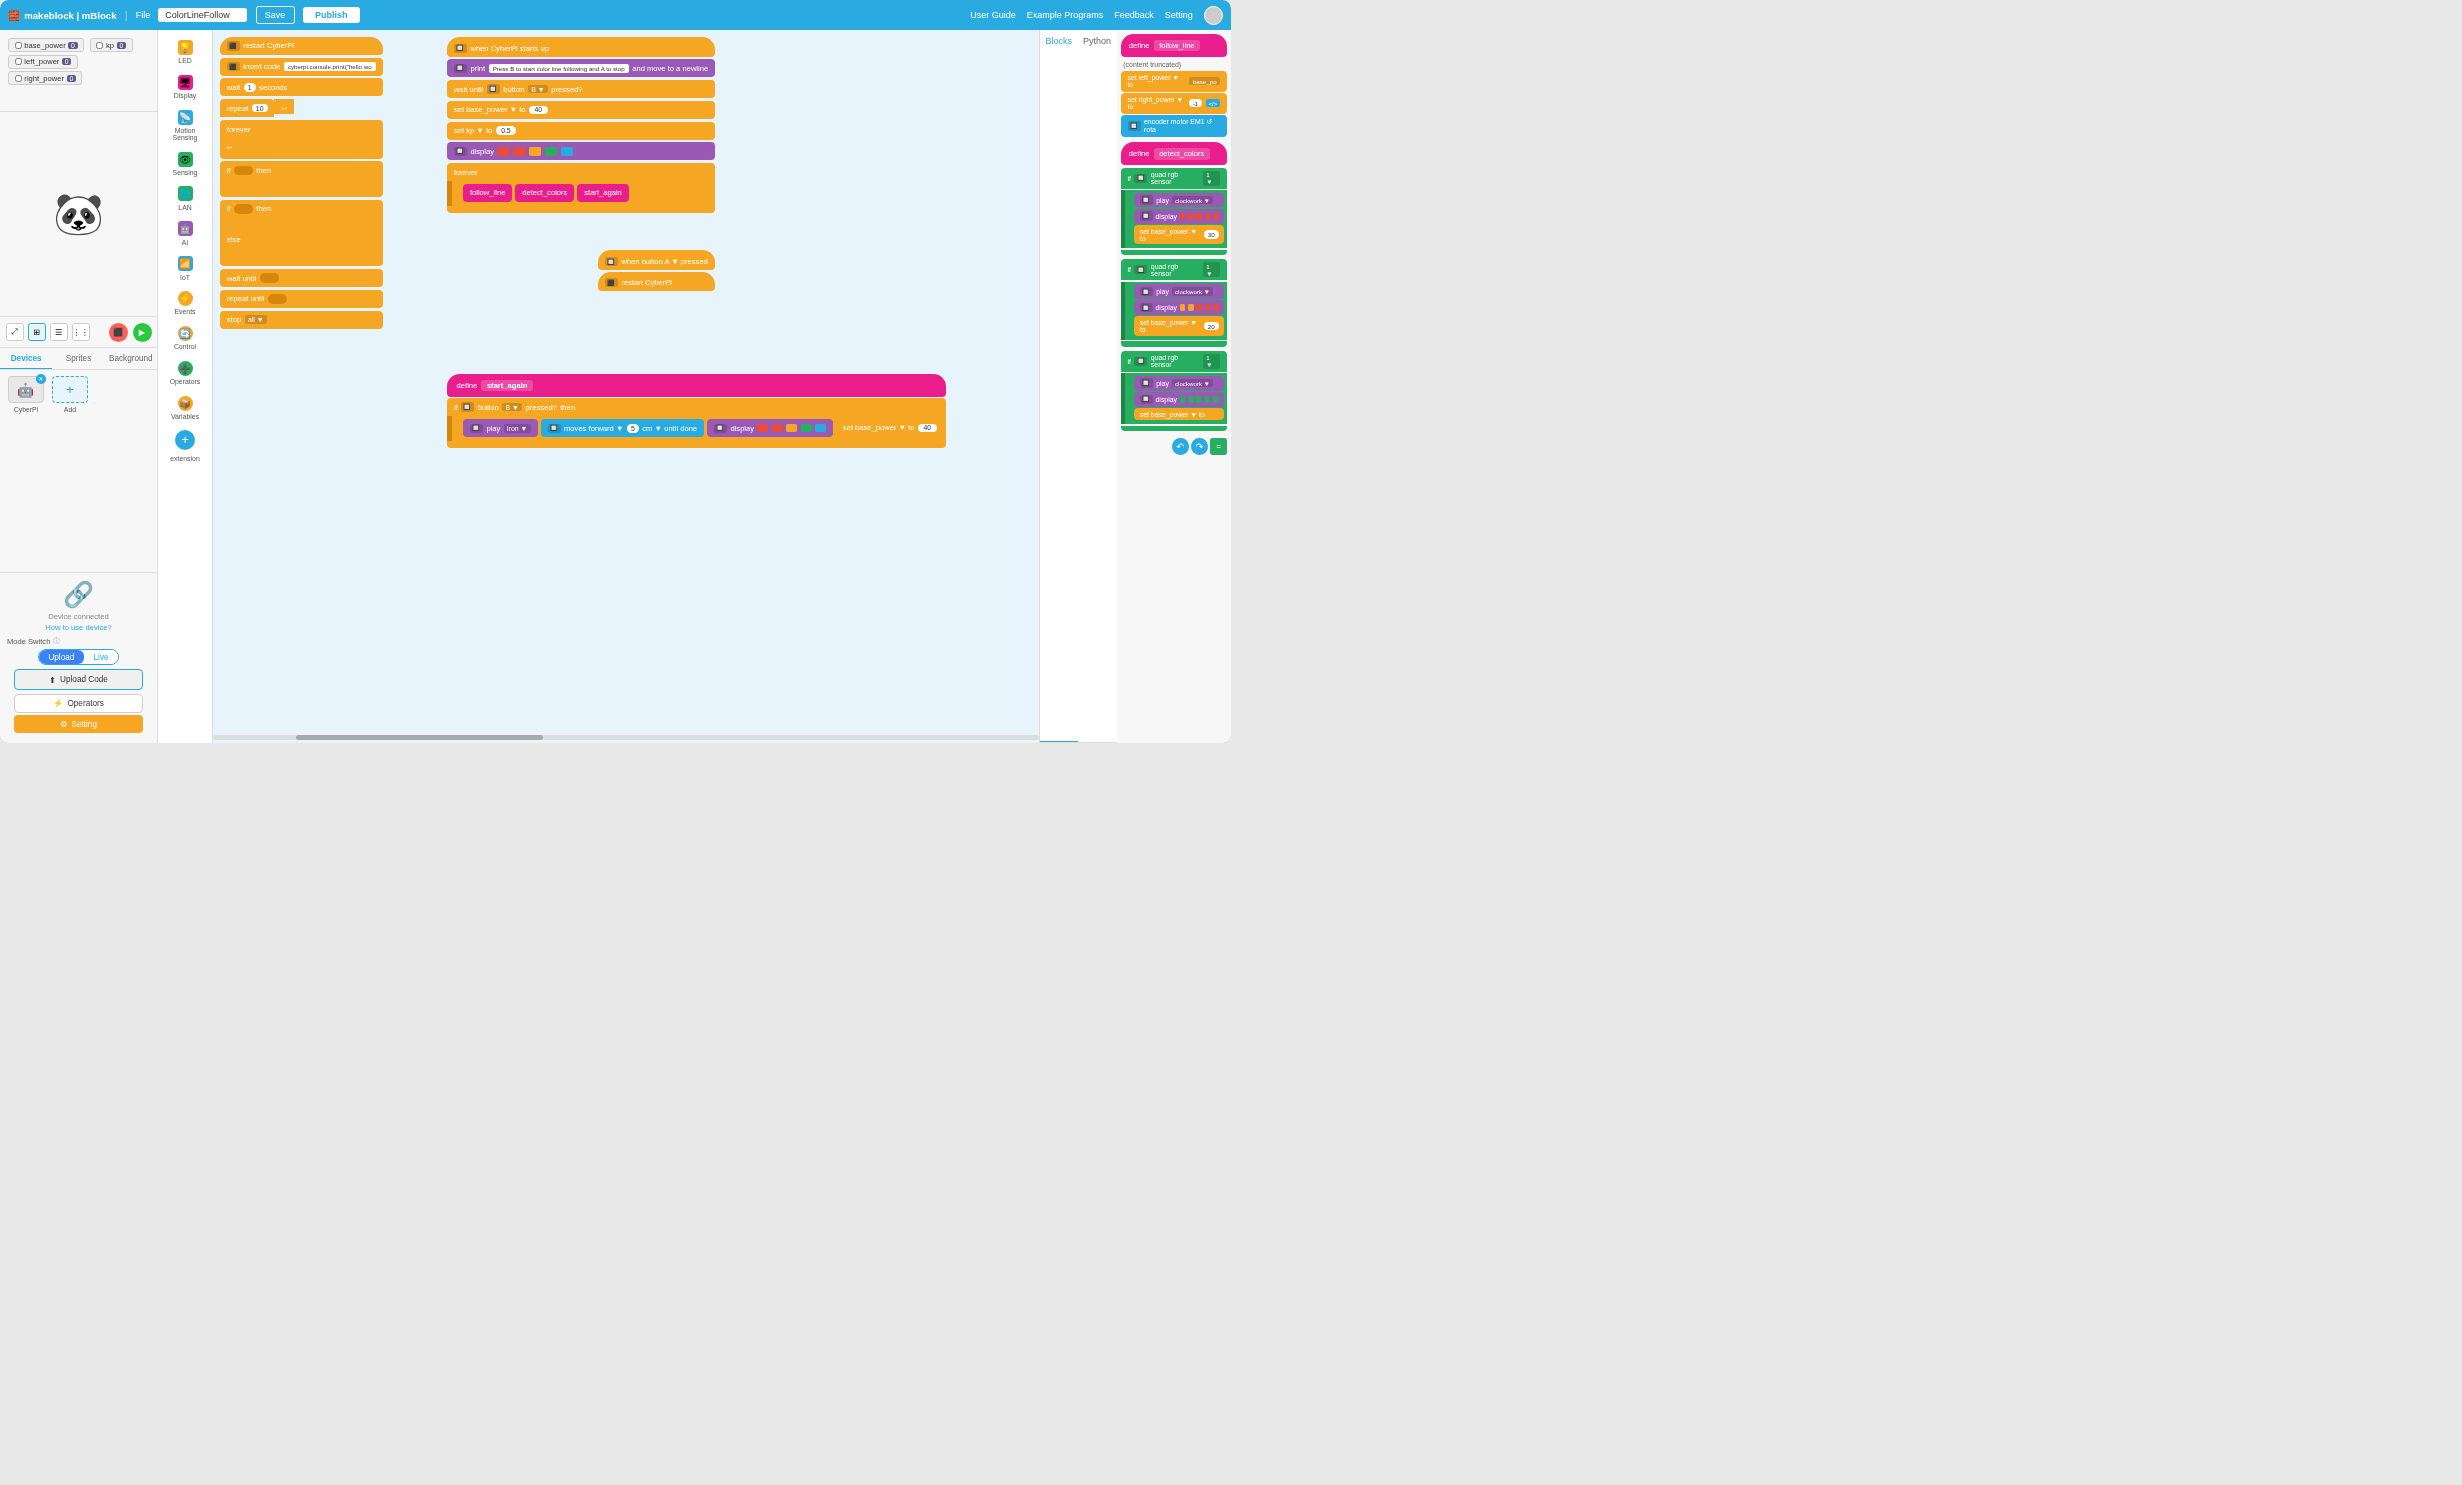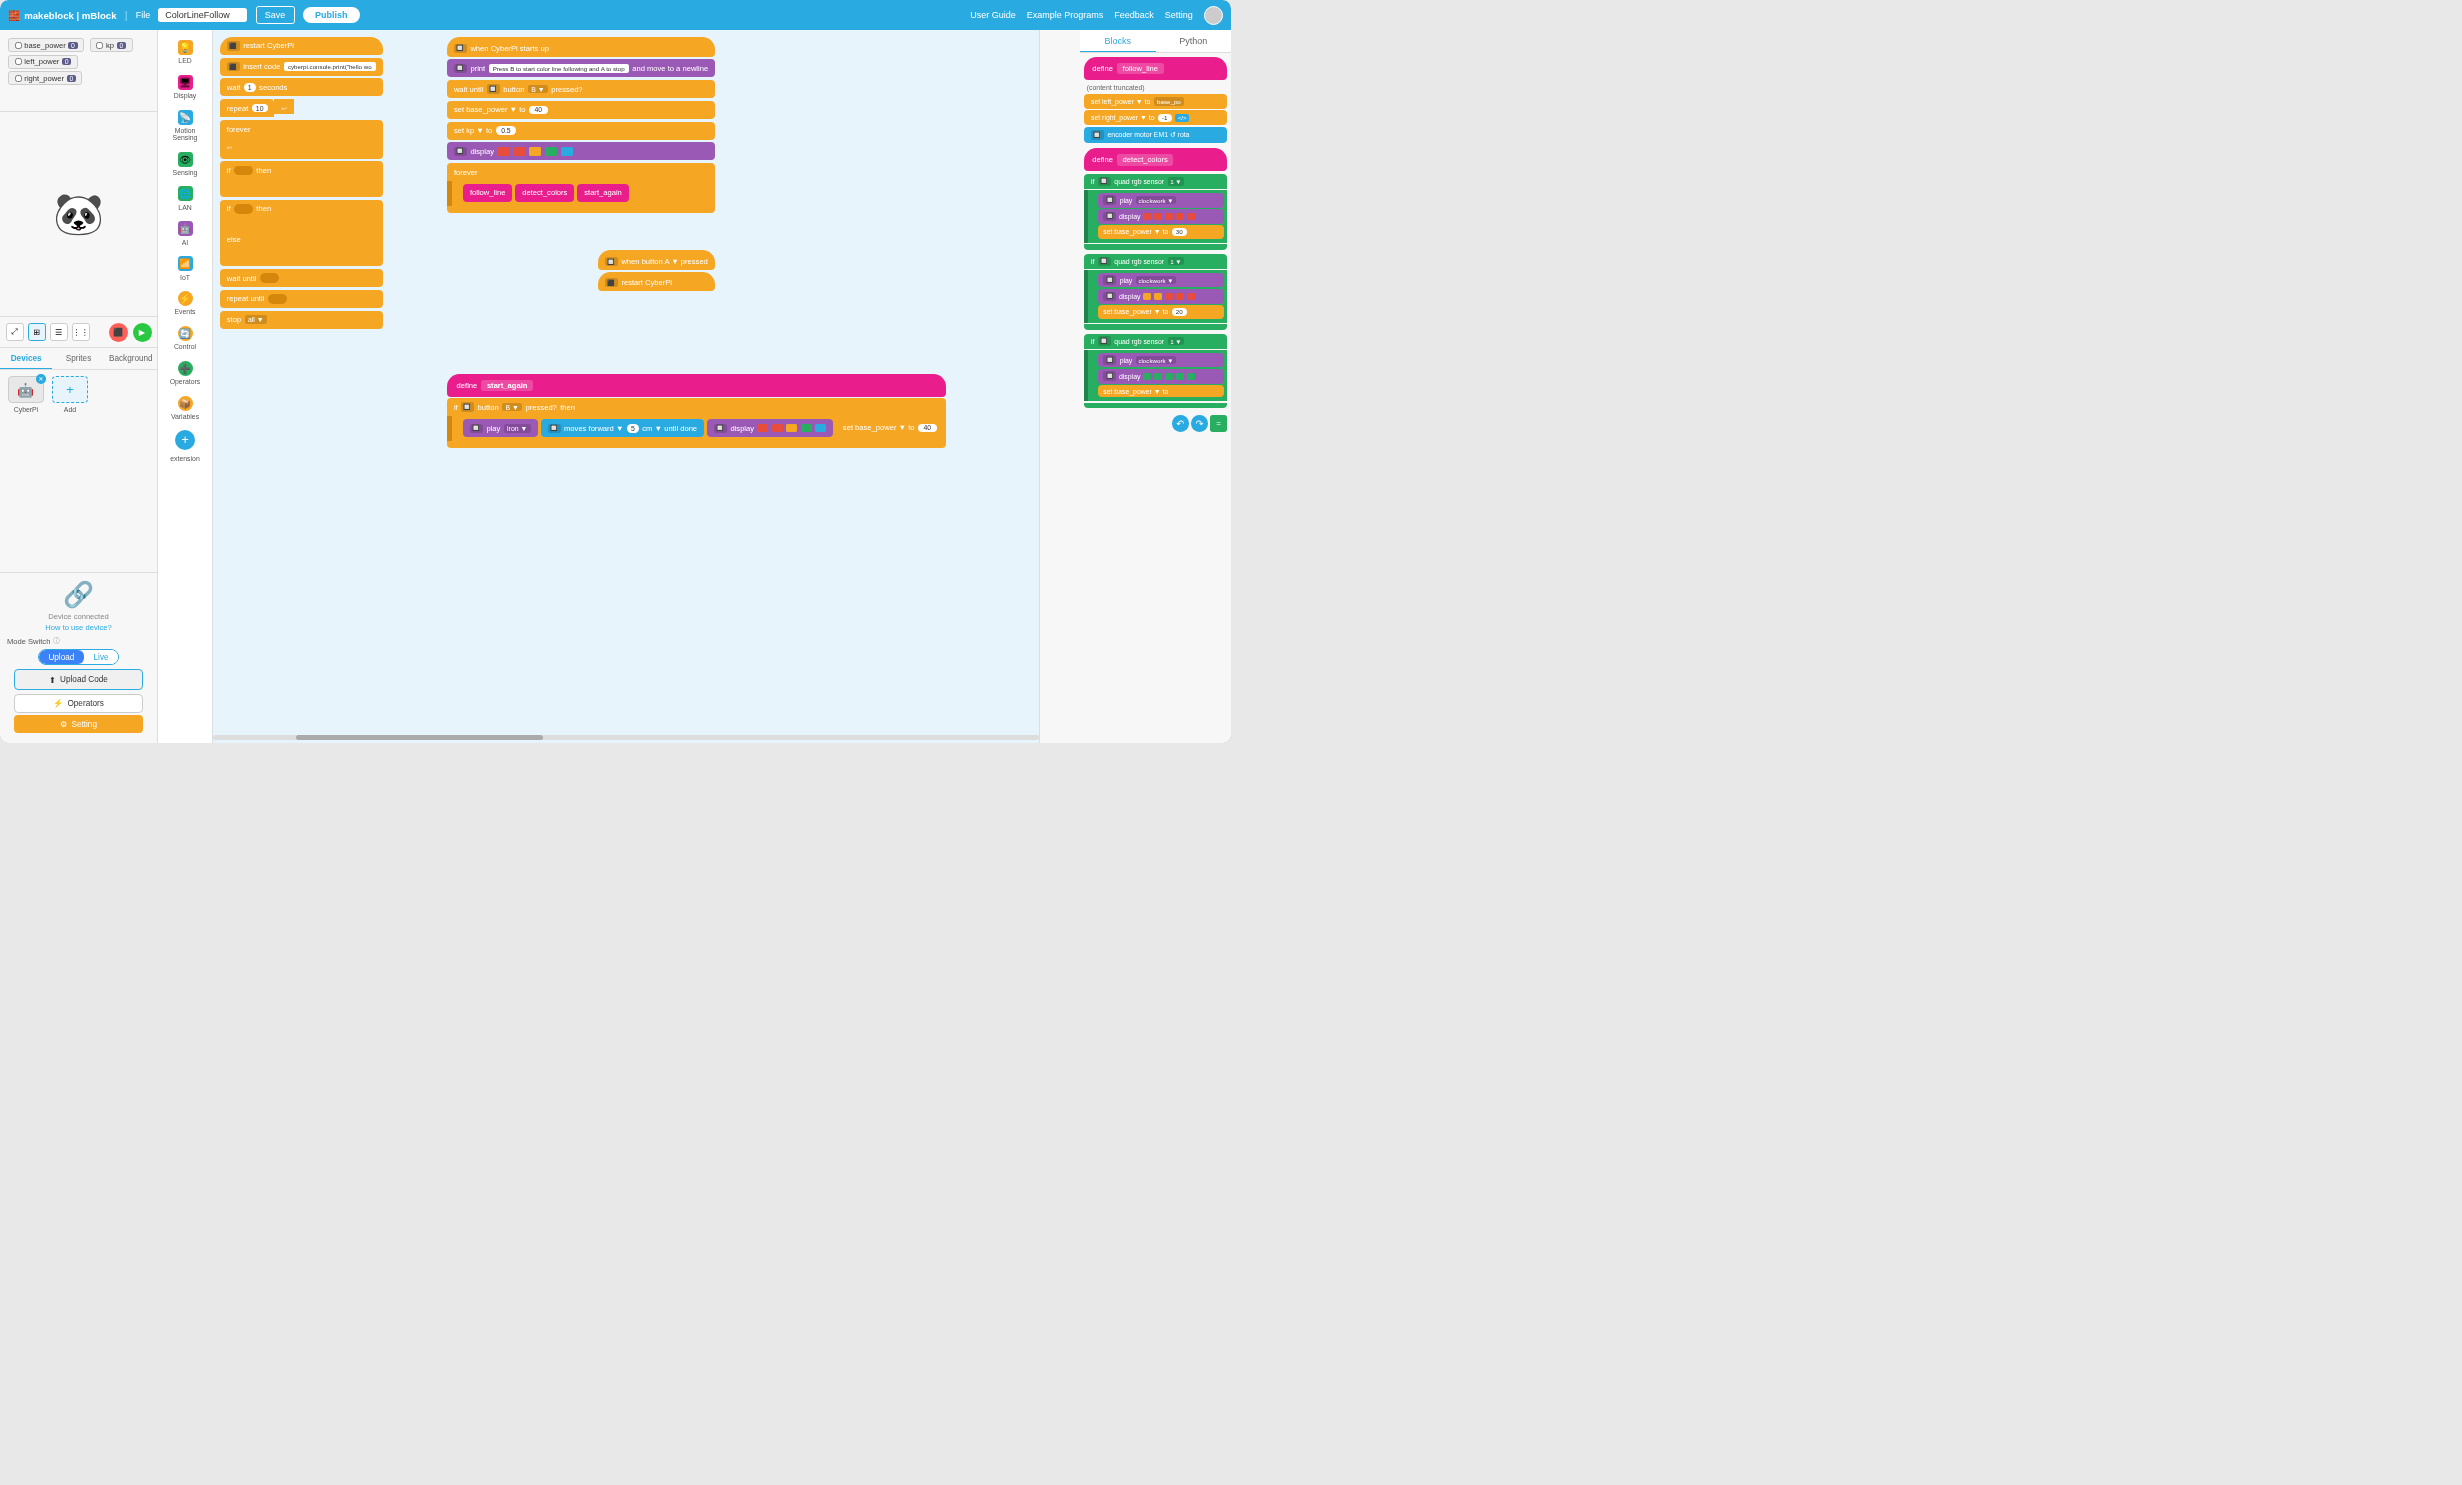--- a/index.html
+++ b/index.html
@@ -81,21 +81,21 @@
       color: white;
       border-radius: 2.7px;
       padding: 2.7px 8.2px;
       font-size: 9px;
       cursor: pointer;
     }
     .btn-publish {
       background: white;
       border: none;
       color: #29abe2;
-      border-radius: 8px;
+      border-radius: 3px;
       padding: 3.4px 12.4px;
       font-size: 9px;
       font-weight: 600;
       cursor: pointer;
     }
     .topnav-right {
       margin-left: auto;
       display: flex;
       align-items: center;
       gap: 11px;
@@ -355,23 +355,22 @@
       min-width: 618px;
       min-height: 618px;
       padding: 6.9px;
     }
     
     .right-panel {
       width: 192px;
       background: #f7f7f7;
       border-left: 0.7px solid #ddd;
       display: flex;
-      flex-direction: column;
+      flex-direction: row;
       overflow: hidden;
-      padding-left: 40px;
     }
     .right-tabs {
       display: flex;
       border-bottom: 0.7px solid #ddd;
       background: white;
     }
     .right-tab {
       flex: 1; text-align: center;
       padding: 5.5px;
       font-size: 9px;

